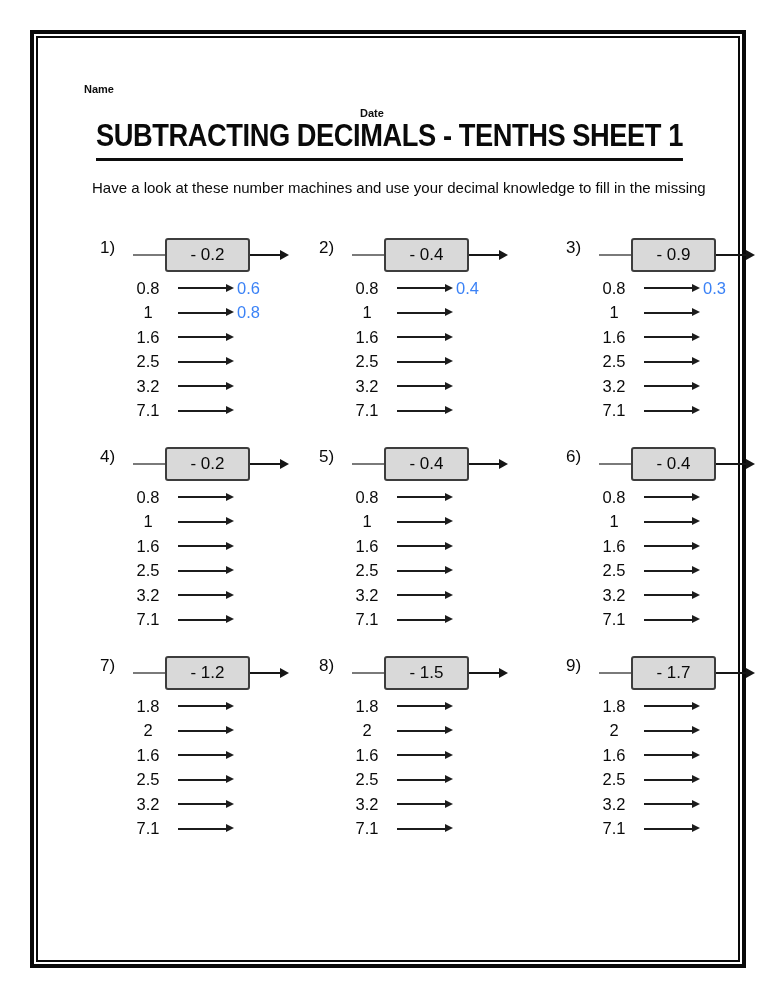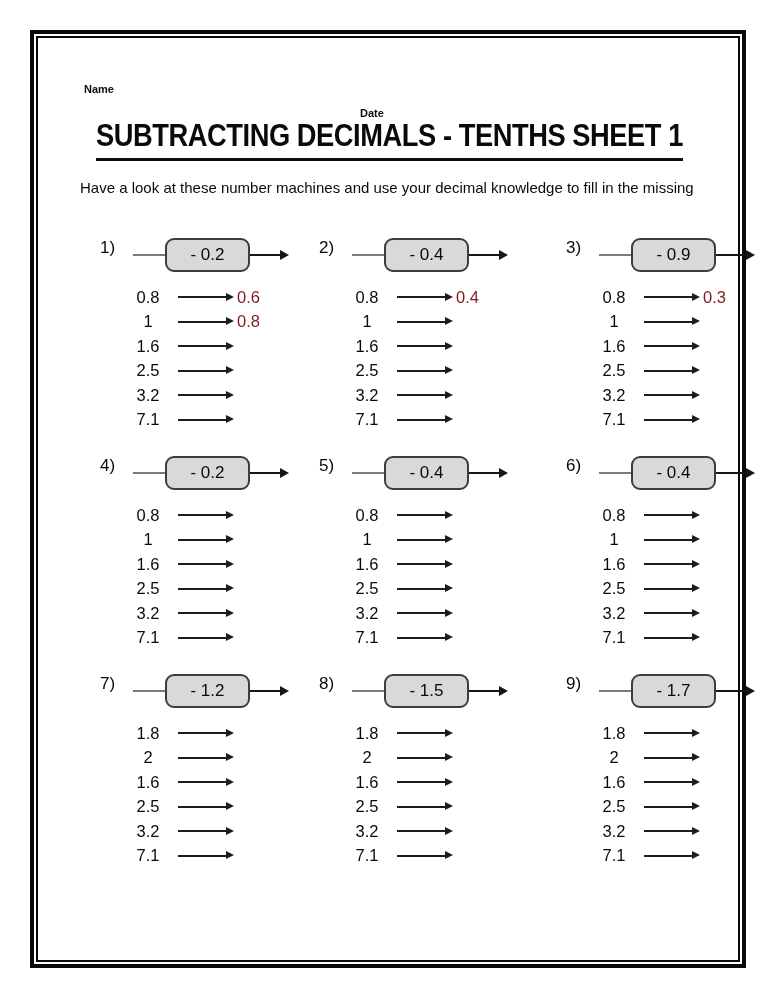--- a/index.html
+++ b/index.html
@@ -22,52 +22,52 @@
   .name-label { left:8px; }
   .date-label { left:284px;margin-top:24px; }
 
   .title {
     position:absolute; left:20px; top:42px;
     font-size:31px; font-weight:700; letter-spacing:-0.5px; white-space:nowrap;
     border-bottom:3px solid #0d0d0d; padding-bottom:4px;
     transform:scaleX(0.88); transform-origin:left center; color:#0a0a0a;
   }
 
-  .instructions { position:absolute; left:4px; top:100px; font-size:15px; line-height:23.5px; color:#0a0a0a; white-space:nowrap; }
+  .instructions { position:absolute; left:16px; top:100px; font-size:15px; line-height:23.5px; color:#0a0a0a; white-space:nowrap; }
 
   .problems-grid {
     position:absolute; left:24px; top:158px;
     display:grid; grid-template-columns:219px 247px auto; row-gap:20px;
   }
 
   .problem { width:215px; }
   .machine-header { display:flex; align-items:center; height:42px; }
   .problem-number { width:28px; font-size:17px; font-weight:400; color:#0a0a0a; align-self:flex-start; padding-top:4px; }
   .line-in { width:32px; height:2px; background:#7a7a7a; margin-left:5px; }
   .machine-box {
     width:85px; height:34px; background:var(--machine-fill,#d9d9d9);
-    border:2px solid var(--machine-border,#3d3d3d); border-radius:9px;
+    border:2px solid var(--machine-border,#3d3d3d); border-radius:3px;
     display:flex; align-items:center; justify-content:center;
     font-size:17px; color:#0a0a0a; flex-shrink:0;
   }
   .line-out { position:relative; width:30px; height:2px; background:#161616; }
   .line-out::after {
     content:""; position:absolute; right:-9px; top:-4px;
     border-left:9px solid #161616; border-top:5px solid transparent; border-bottom:5px solid transparent;
   }
 
-  .rows { margin-top:9px; }
+  .rows { }
   .mrow { display:flex; align-items:center; height:24.5px; padding-left:28px; }
   .in-val { width:40px; text-align:center; font-size:16.5px; color:#0a0a0a; }
   .row-arrow { position:relative; width:48px; height:1.8px; background:#1c1c1c; margin-left:10px; }
   .row-arrow::after {
     content:""; position:absolute; right:-8px; top:-3.6px;
     border-left:8px solid #1c1c1c; border-top:4.5px solid transparent; border-bottom:4.5px solid transparent;
   }
-  .out-val { margin-left:11px; font-size:16.5px; color:#7f1d1d; min-width:10px; }
+  .out-val { margin-left:11px; font-size:16.5px; color:#3b82f6; min-width:10px; }
 </style>
 </head>
 <body>
 
 <div class="sheet">
   <div class="frame">
     <div class="frame-inner">
       <div class="content">
 
         <div class="meta-label name-label">Name</div>

